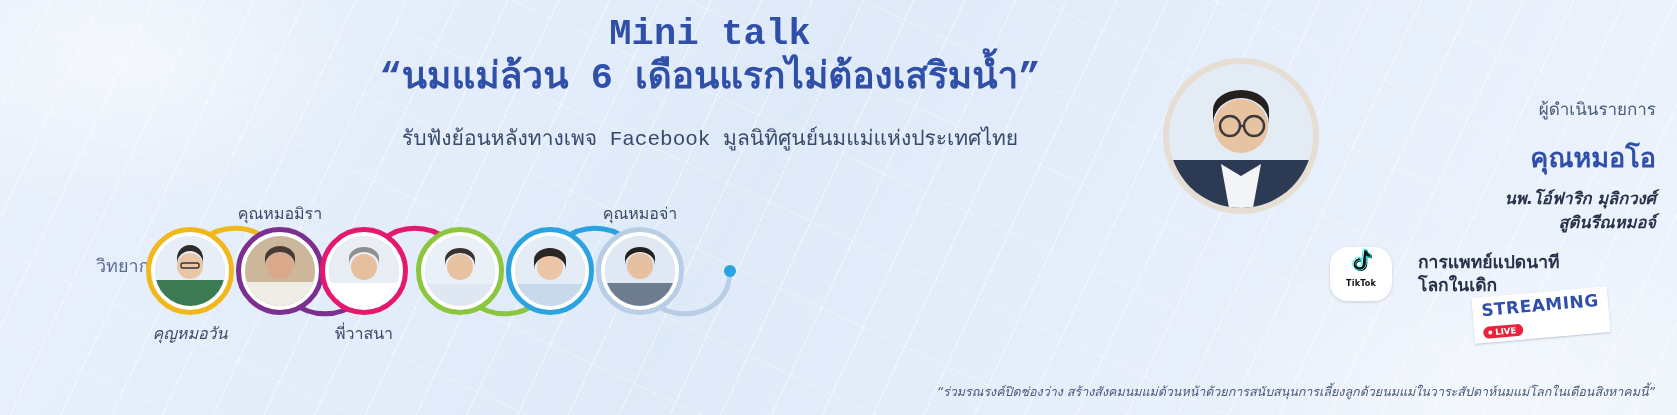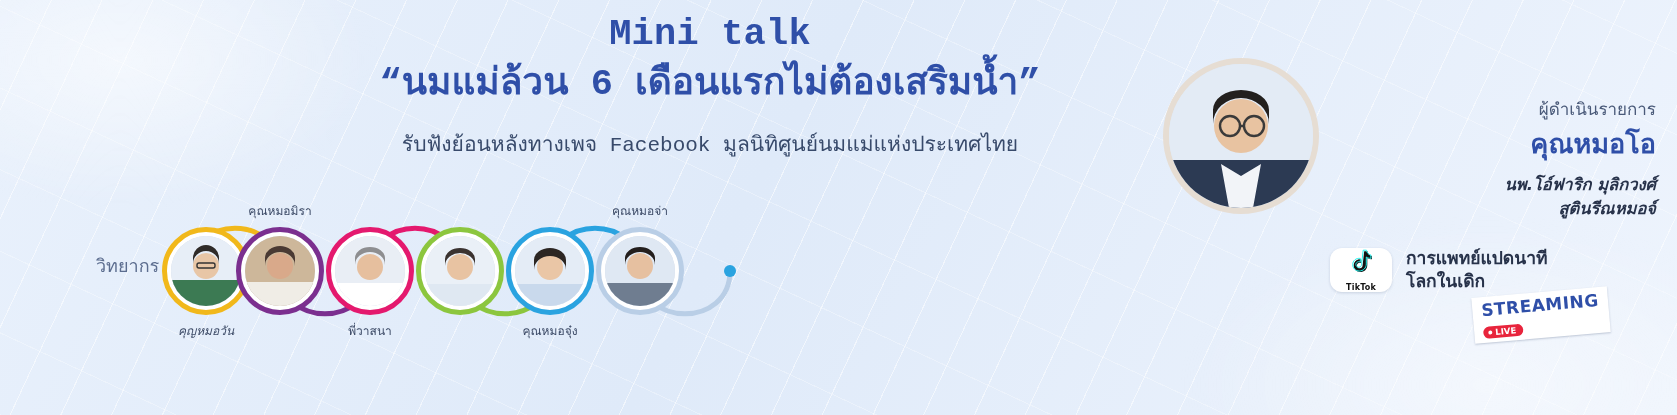--- a/index.html
+++ b/index.html
@@ -49,21 +49,20 @@
     font-family: Liberation Mono, monospace;
   }
   .mini-talk {
     font-size: 37px;
     font-weight: bold;
     color: #2f4fa8;
     letter-spacing: 0.2px;
     line-height: 1.1;
   }
   .main-title {
-    margin-top: 6px;
     font-size: 37px;
     font-weight: bold;
     color: #2f4fa8;
     line-height: 1.25;
     white-space: nowrap;
   }
   .subtitle {
     margin-top: 25px;
     font-size: 21px;
     color: #384a6b;
@@ -106,21 +105,21 @@
     position: absolute;
     inset: 9px;
     border-radius: 50%;
     overflow: hidden;
     background: #cfd9e8;
   }
   .pname {
     position: absolute;
     width: 200px;
     left: -56px;
-    font-size: 12px;
+    font-size: 16px;
     color: #3c4a66;
     text-align: center;
     white-space: nowrap;
   }
   .pname.above { top: -26px; }
   .pname.below { top: 94px; }
 
   
   .host-photo {
     position: absolute;
@@ -134,47 +133,47 @@
     overflow: hidden;
   }
   .host-text {
     position: absolute;
     left: 1336px;
     top: 95px;
     width: 320px;
     text-align: right;
   }
   .host-role { font-size: 17px; color: #4a5a79; }
-  .host-name { margin-top: 0; font-size: 27px; font-weight: bold; color: #2f4fa8; }
+  .host-name { margin-top: 14px; font-size: 27px; font-weight: bold; color: #2f4fa8; }
   .host-full { margin-top: 8px; font-size: 16.5px; font-weight: bold; color: #27324a; line-height: 1.45; font-style: italic; }
 
   
   .tiktok-row {
     position: absolute;
     left: 1330px;
     top: 247px;
     display: flex;
     align-items: center;
     gap: 14px;
   }
   .tt-tile {
     width: 62px;
-    height: 44px;
+    height: 54px;
     background: #fff;
-    border-radius: 12px;
+    border-radius: 18px;
     box-shadow: 0 1px 3px rgba(40,60,100,0.18);
     display: flex;
     flex-direction: column;
     align-items: center;
-    justify-content: space-between;
+    justify-content: flex-start;
     gap: 2px;
   }
   .tt-label { font-size: 8px; font-weight: bold; color: #111; letter-spacing: .2px; }
   .tt-text { line-height: 1.3; }
-  .tt-text div { font-size: 17.5px; font-weight: bold; color: #27324a; }
+  .tt-text div { font-size: 17.5px; font-weight: bold; color: #27324a; margin-left: 12px; }
 
   .streaming-badge {
     position: absolute;
     left: 1473px;
     top: 292px;
     transform: rotate(-5deg);
     background: #fff;
     padding: 3px 9px 4px 9px;
     box-shadow: 0 1px 2px rgba(40,60,100,0.25);
   }
@@ -237,21 +236,21 @@
 
       <circle cx="100" cy="75" r="6" fill="#f1b81b"></circle>
       <circle cx="190" cy="75" r="6" fill="#7b2f8f"></circle>
       <circle cx="280" cy="75" r="6" fill="#e4196e"></circle>
       <circle cx="370" cy="75" r="6" fill="#8cc63e"></circle>
       <circle cx="460" cy="75" r="6" fill="#2aa3e0"></circle>
       <circle cx="550" cy="75" r="6" fill="#8a8a7a"></circle>
       <circle cx="640" cy="75" r="6" fill="#2aa3e0"></circle>
     </svg>
 
-    <div class="node" id="n0" style="left:72px; top:31px;font-style:italic;">
+    <div class="node" id="n0" style="left:56px; top:31px;font-style:italic;">
       <div class="ring" style="border-color:#f1b81b;"></div>
       <div class="photo">
         <svg width="70" height="70" viewBox="0 0 70 70">
             <rect width="70" height="70" fill="#e7eef7"></rect>
             <rect y="44" width="70" height="26" fill="#3c7a53"></rect>
             <circle cx="35" cy="30" r="13" fill="#e8c6a6"></circle>
             <path d="M22 28 a13 13 0 0 1 26 0 l0 -6 a13 13 0 0 0 -26 0z" fill="#2f2b28"></path>
             <rect x="26" y="27" width="18" height="5" rx="2" fill="none" stroke="#333" stroke-width="1.4"></rect>
           </svg>
       </div>
@@ -264,21 +263,21 @@
         <svg width="70" height="70" viewBox="0 0 70 70">
             <rect width="70" height="70" fill="#cdb79a"></rect>
             <rect y="46" width="70" height="24" fill="#f0ede6"></rect>
             <circle cx="35" cy="30" r="13" fill="#d9a98a"></circle>
             <path d="M20 30 a15 14 0 0 1 30 0 l0 -8 a15 12 0 0 0 -30 0z" fill="#4a3a33"></path>
           </svg>
       </div>
       <div class="pname above">คุณหมอมิรา</div>
     </div>
 
-    <div class="node" style="left:236px; top:31px;">
+    <div class="node" style="left:230px; top:31px;">
       <div class="ring" style="border-color:#e4196e;"></div>
       <div class="photo">
         <svg width="70" height="70" viewBox="0 0 70 70">
             <rect width="70" height="70" fill="#e9eef5"></rect>
             <rect y="47" width="70" height="23" fill="#ffffff"></rect>
             <circle cx="35" cy="31" r="13" fill="#e6bf9e"></circle>
             <path d="M20 29 a15 13 0 0 1 30 0 l0 -7 a15 11 0 0 0 -30 0z" fill="#8e8e90"></path>
           </svg>
       </div>
       <div class="pname below">พี่วาสนา</div>
@@ -299,21 +298,20 @@
     <div class="node" style="left:416px; top:31px;">
       <div class="ring" style="border-color:#2aa3e0;"></div>
       <div class="photo">
         <svg width="70" height="70" viewBox="0 0 70 70">
             <rect width="70" height="70" fill="#e4ecf6"></rect>
             <rect y="48" width="70" height="22" fill="#c9d9ec"></rect>
             <circle cx="35" cy="31" r="13" fill="#eac6a6"></circle>
             <path d="M19 34 a16 14 0 0 1 32 0 l0 -10 a16 12 0 0 0 -32 0z" fill="#2c2623"></path>
           </svg>
       </div>
-      <div class="pname below">คุณหมอจุ๋ง</div>
     </div>
 
     <div class="node" style="left:506px; top:31px;">
       <div class="ring" style="border-color:#b9cee6;"></div>
       <div class="photo">
         <svg width="70" height="70" viewBox="0 0 70 70">
             <rect width="70" height="70" fill="#dfe8f3"></rect>
             <rect y="47" width="70" height="23" fill="#6f7d90"></rect>
             <circle cx="35" cy="30" r="13" fill="#e6c0a0"></circle>
             <path d="M20 29 a15 13 0 0 1 30 0 l0 -7 a15 11 0 0 0 -30 0z" fill="#241f1d"></path>
@@ -362,13 +360,14 @@
   </div>
 
   <div class="streaming-badge">
     <div class="st-word">STREAMING</div>
     <div class="live-pill">
       <span class="live-dot"></span>
       <span>LIVE</span>
     </div>
   </div>
 
+  <div class="footnote">“ร่วมรณรงค์ปิดช่องว่าง สร้างสังคมนมแม่ต้วนหน้าด้วยการสนับสนุนการเลี้ยงลูกด้วยนมแม่ในวาระสัปดาห์นมแม่โลกในเดือนสิงหาคมนี้”</div>
 </div>
 
 </body></html>

